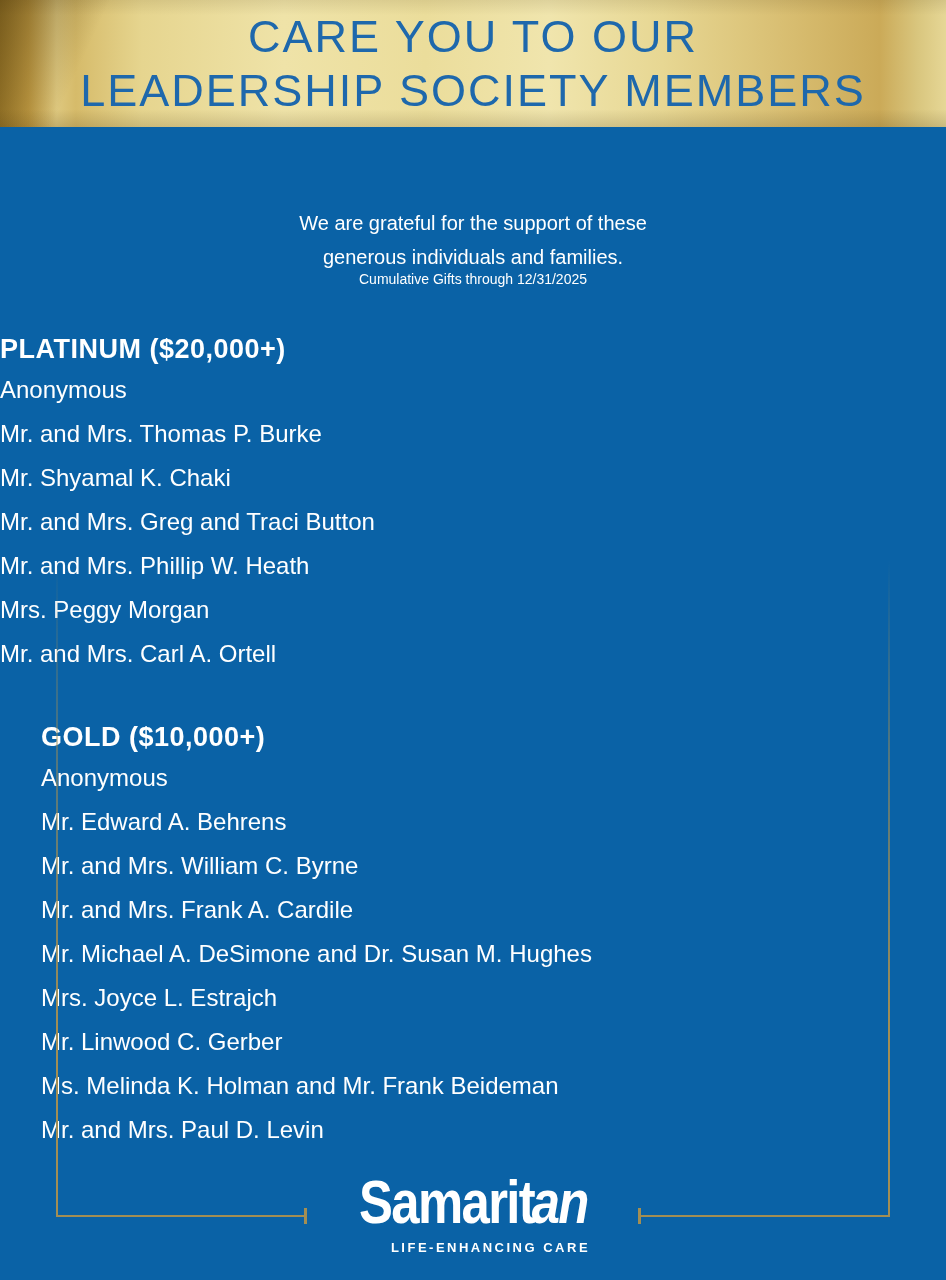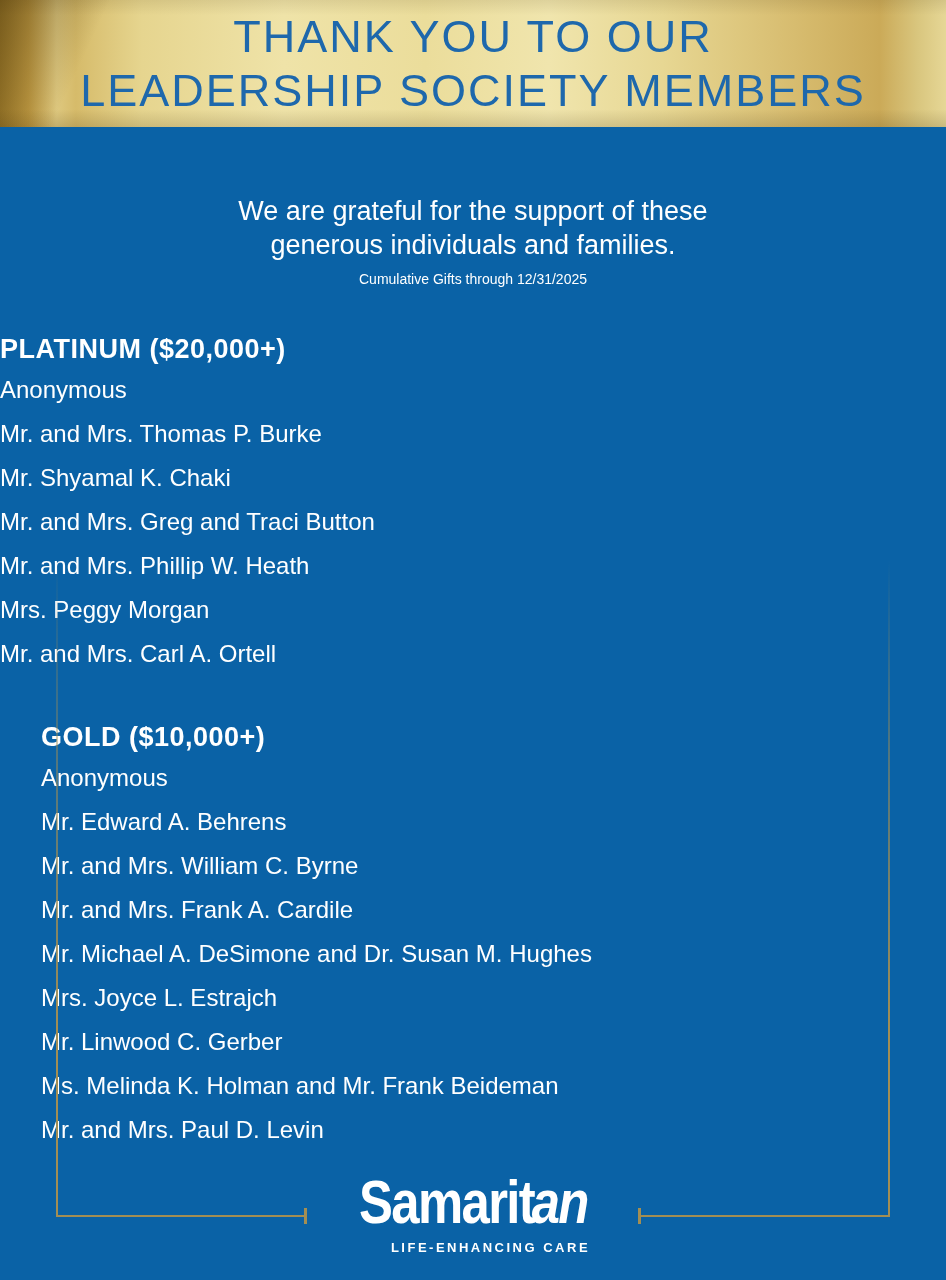--- a/index.html
+++ b/index.html
@@ -35,22 +35,22 @@
                       rgba(59,41,6,0) 86%, rgba(59,41,6,0.16) 100%);
   }
   .banner-line{
     position:relative;
     color:var(--banner_text,#1E68AC);
     font-size:45px;line-height:54px;letter-spacing:2px;font-weight:400;
     white-space:nowrap;
   }
   
   .intro{
-    position:absolute;top:194px;left:0;right:0;
-    text-align:center;font-size:27px;line-height:34px;
+    position:absolute;top:206px;left:0;right:0;
+    text-align:center;font-size:20px;line-height:34px;
   }
   .cumulative{
     position:absolute;top:267px;left:0;right:0;
     text-align:center;font-size:14px;line-height:24px;
   }
   
   .sections{
     position:absolute;top:330px;left:0;right:0;
     text-align:left;
   }
@@ -91,21 +91,21 @@
     display:block;
     font-size:13px;font-weight:700;letter-spacing:2.5px;line-height:16px;padding-left:35px;
   }
 </style>
 </head>
 <body>
 
 <div class="page">
 
   <header class="banner">
-    <div class="banner-line">THANK YOU TO OUR</div>
+    <div class="banner-line">CARE YOU TO OUR</div>
     <div class="banner-line">LEADERSHIP SOCIETY MEMBERS</div>
   </header>
 
   <div class="intro">
     <div class="intro-line">We are grateful for the support of these</div>
     <div class="intro-line">generous individuals and families.</div>
   </div>
 
   <div class="cumulative">Cumulative Gifts through 12/31/2025</div>
 

